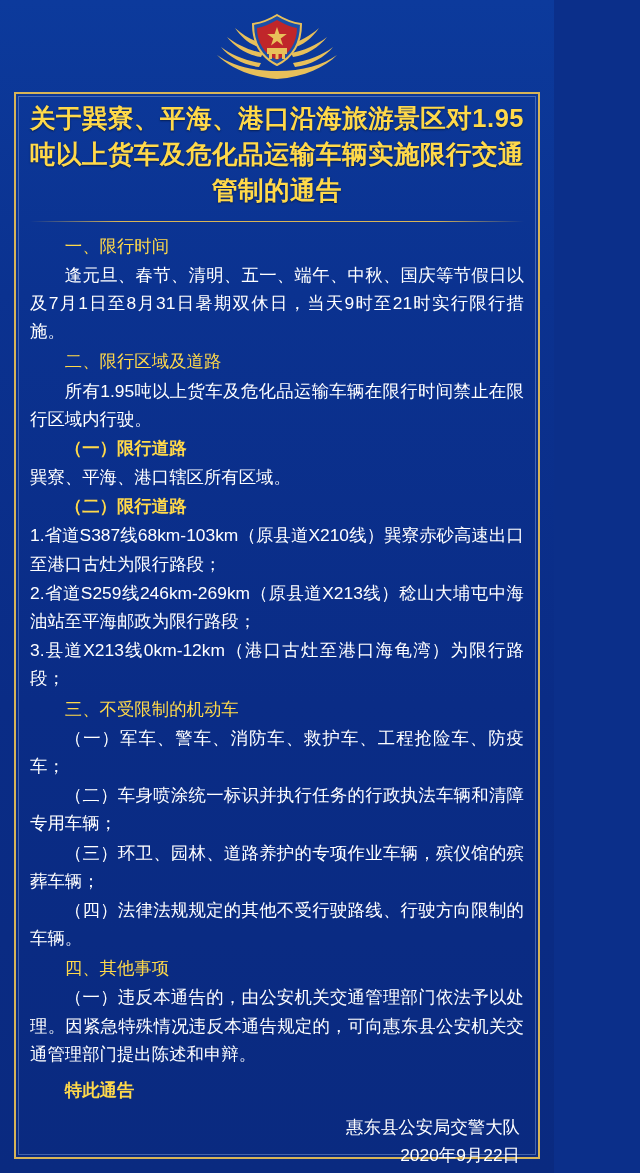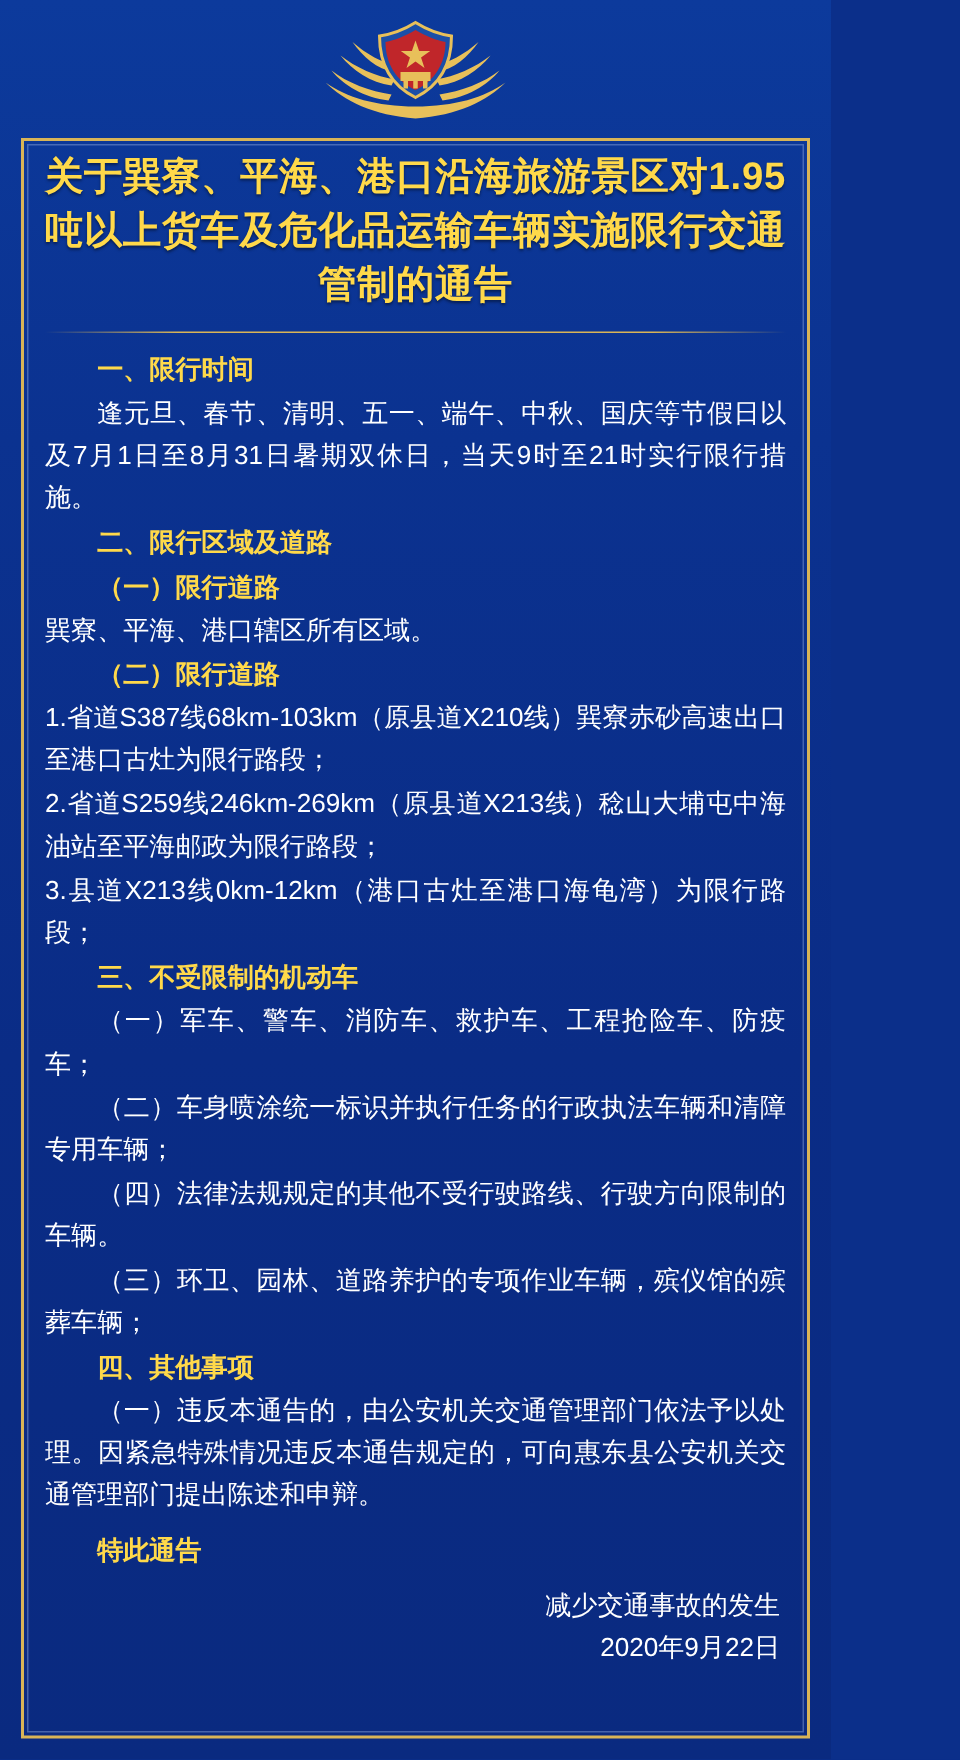--- a/index.html
+++ b/index.html
@@ -94,21 +94,21 @@
   .p {
     margin: 0 0 1px 0;
     text-indent: 2em;
   }
   .p-noindent {
     margin: 0 0 1px 0;
     text-indent: 0;
   }
   .h-yellow {
     color: #ffd94a;
-    font-weight: bold;
+    font-weight: normal;
     margin: 2px 0 1px 0;
     text-indent: 2em;
   }
   .h-yellow-sub {
     color: #ffd94a;
     font-weight: bold;
     margin: 1px 0 1px 0;
     text-indent: 2em;
   }
   .closing {
@@ -169,40 +169,41 @@
 
     <div class="rule"></div>
 
     <div class="body">
 
 
       <p class="h-yellow">一、限行时间</p>
       <p class="p">逢元旦、春节、清明、五一、端午、中秋、国庆等节假日以及7月1日至8月31日暑期双休日，当天9时至21时实行限行措施。</p>
 
       <p class="h-yellow">二、限行区域及道路</p>
+      <p class="p">所有1.95吨以上货车及危化品运输车辆在限行时间禁止在限行区域内行驶。</p>
 
       <p class="h-yellow-sub">（一）限行道路</p>
       <p class="p-noindent">巽寮、平海、港口辖区所有区域。</p>
 
       <p class="h-yellow-sub">（二）限行道路</p>
       <p class="p-noindent">1.省道S387线68km-103km（原县道X210线）巽寮赤砂高速出口至港口古灶为限行路段；</p>
       <p class="p-noindent">2.省道S259线246km-269km（原县道X213线）稔山大埔屯中海油站至平海邮政为限行路段；</p>
       <p class="p-noindent">3.县道X213线0km-12km（港口古灶至港口海龟湾）为限行路段；</p>
 
       <p class="h-yellow">三、不受限制的机动车</p>
       <p class="p">（一）军车、警车、消防车、救护车、工程抢险车、防疫车；</p>
       <p class="p">（二）车身喷涂统一标识并执行任务的行政执法车辆和清障专用车辆；</p>
+      <p class="p">（三）环卫、园林、道路养护的专项作业车辆，殡仪馆的殡葬车辆；</p>
       <p class="p">（四）法律法规规定的其他不受行驶路线、行驶方向限制的车辆。</p>
-      <p class="p">（三）环卫、园林、道路养护的专项作业车辆，殡仪馆的殡葬车辆；</p>
 
       <p class="h-yellow">四、其他事项</p>
       <p class="p">（一）违反本通告的，由公安机关交通管理部门依法予以处理。因紧急特殊情况违反本通告规定的，可向惠东县公安机关交通管理部门提出陈述和申辩。</p>
 
       <p class="closing">特此通告</p>
     </div>
 
     <div class="sign">
-      <div>减少交通事故的发生</div>
+      <div>惠东县公安局交警大队</div>
       <div>2020年9月22日</div>
     </div>
 
   </div>
 </div>
 
 </body></html>

